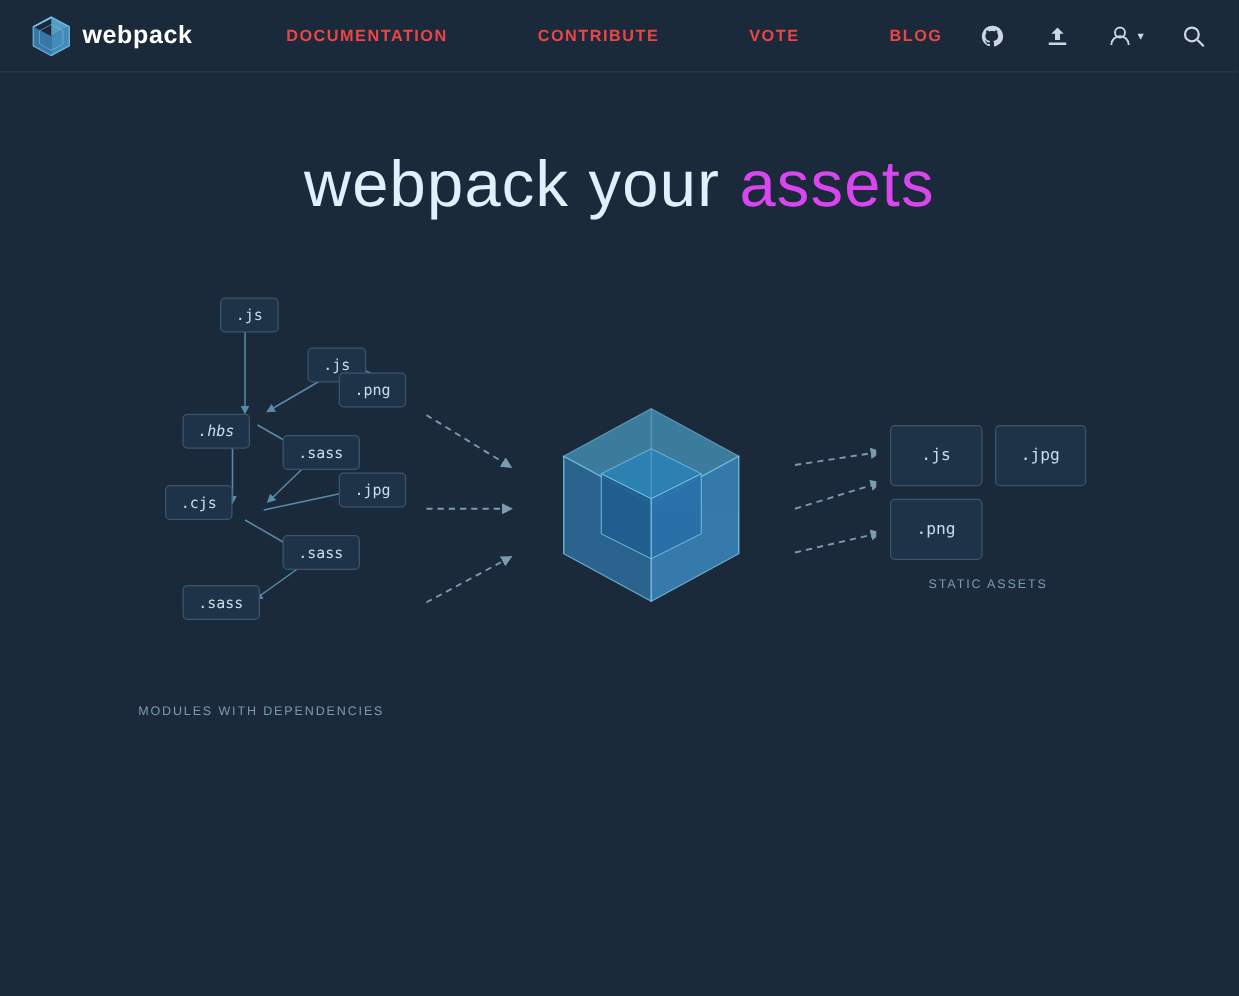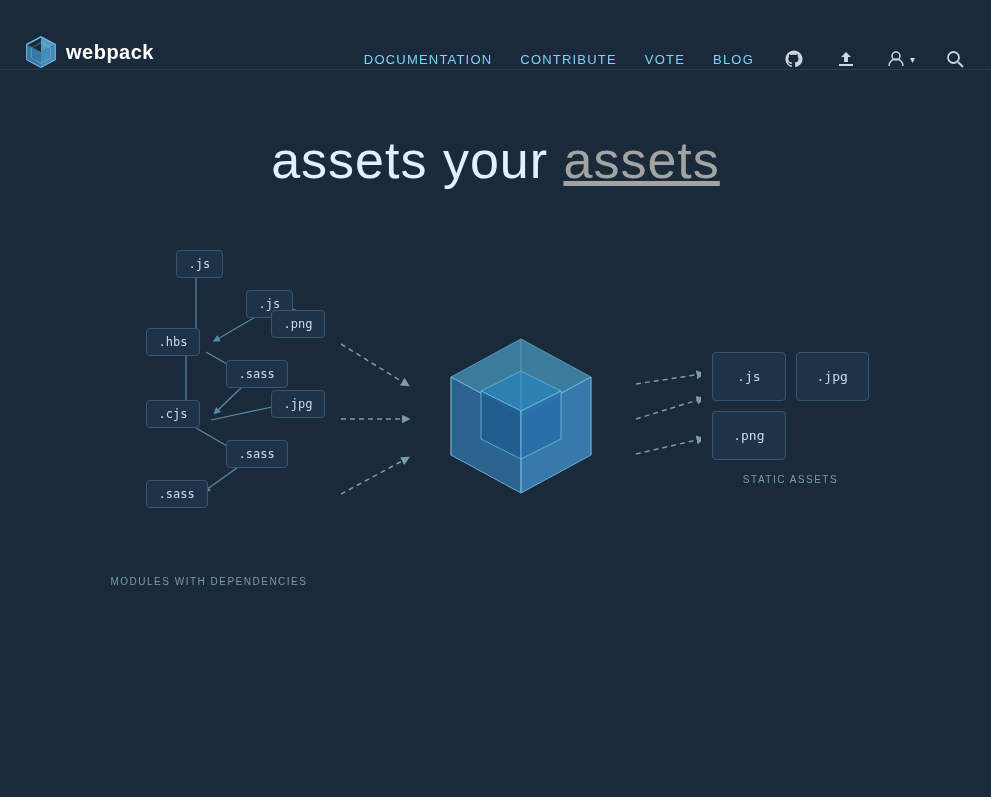--- a/index.html
+++ b/index.html
@@ -9,23 +9,23 @@
       font-family: 'Helvetica Neue', Helvetica, Arial, sans-serif;
       color: #ffffff;
       width: 991px;
       min-height: 797px;
       overflow-x: hidden;
     }
 
     
     nav {
       display: flex;
-      align-items: flex-end;
+      align-items: center;
       padding: 0 24px;
-      height: 70px;
+      height: 58px;
       background-color: #1a2a3a;
       border-bottom: 1px solid rgba(255,255,255,0.08);
     }
 
     .nav-logo {
       display: flex;
       align-items: center;
       gap: 8px;
       text-decoration: none;
       color: #fff;
@@ -41,26 +41,27 @@
     }
 
     .nav-links {
       display: flex;
       align-items: center;
       gap: 28px;
       list-style: none;
     }
 
     .nav-links a {
-      color: #7dd3fc;
+      color: #ef4444;
       text-decoration: none;
       font-size: 13px;
       letter-spacing: 1.2px;
       text-transform: uppercase;
-      font-weight: 400;
+      font-weight: 700;
+      margin-left: 44px;
     }
 
     .nav-icon-btn {
       background: none;
       border: none;
       cursor: pointer;
       color: #ccd6e0;
       display: flex;
       align-items: center;
       font-size: 18px;
@@ -85,22 +86,21 @@
     }
 
     .hero-title {
       font-size: 52px;
       font-weight: 300;
       color: #e0f0ff;
       letter-spacing: 1px;
     }
 
     .hero-title span.accent {
-      color: #a3a3a3;
-      text-decoration: underline;
+      color: #d946ef;
     }
 
     .module-label {
       font-size: 10px;
       letter-spacing: 1.5px;
       color: #7a9bb0;
       text-transform: uppercase;
       margin-top: 16px;
       width: 100%;
     }
@@ -119,24 +119,24 @@
 
     .modules-diagram {
       position: relative;
       width: 220px;
       height: 310px;
     }
 
     
     .mod-js1   { top: 0;   left: 60px; }
     .mod-js2   { top: 40px; left: 130px; }
-    .mod-hbs   { top: 78px; left: 30px; }
+    .mod-hbs   { top: 93px; left: 30px; font-style: italic; }
     .mod-png   { top: 60px; left: 155px; }
     .mod-sass1 { top: 110px; left: 110px; }
-    .mod-cjs   { top: 150px; left: 30px; }
+    .mod-cjs   { top: 150px; left: 16px; }
     .mod-jpg   { top: 140px; left: 155px; }
     .mod-sass2 { top: 190px; left: 110px; }
     .mod-sass3 { top: 230px; left: 30px; }
 
     
     .modules-svg {
       position: absolute;
       top: 0; left: 0;
       width: 100%; height: 100%;
       pointer-events: none;
@@ -250,21 +250,21 @@
           <circle cx="8.5" cy="8.5" r="5.5" fill="none" stroke="#ccd6e0" stroke-width="1.8"></circle>
           <line x1="13" y1="13" x2="18" y2="18" stroke="#ccd6e0" stroke-width="1.8"></line>
         </svg>
       </button>
     </li>
   </ul>
 </nav>
 
 <div class="hero">
   <h1 class="hero-title">
-    <span>assets your </span><span class="accent">assets</span>
+    <span>webpack your </span><span class="accent">assets</span>
   </h1>
 </div>
 
 <div class="full-diagram">
 
   <div style="display:flex;flex-direction:column;align-items:center;width:230px;">
     <div class="modules-diagram">
 
       <svg class="modules-svg" viewBox="0 0 220 310">
 

